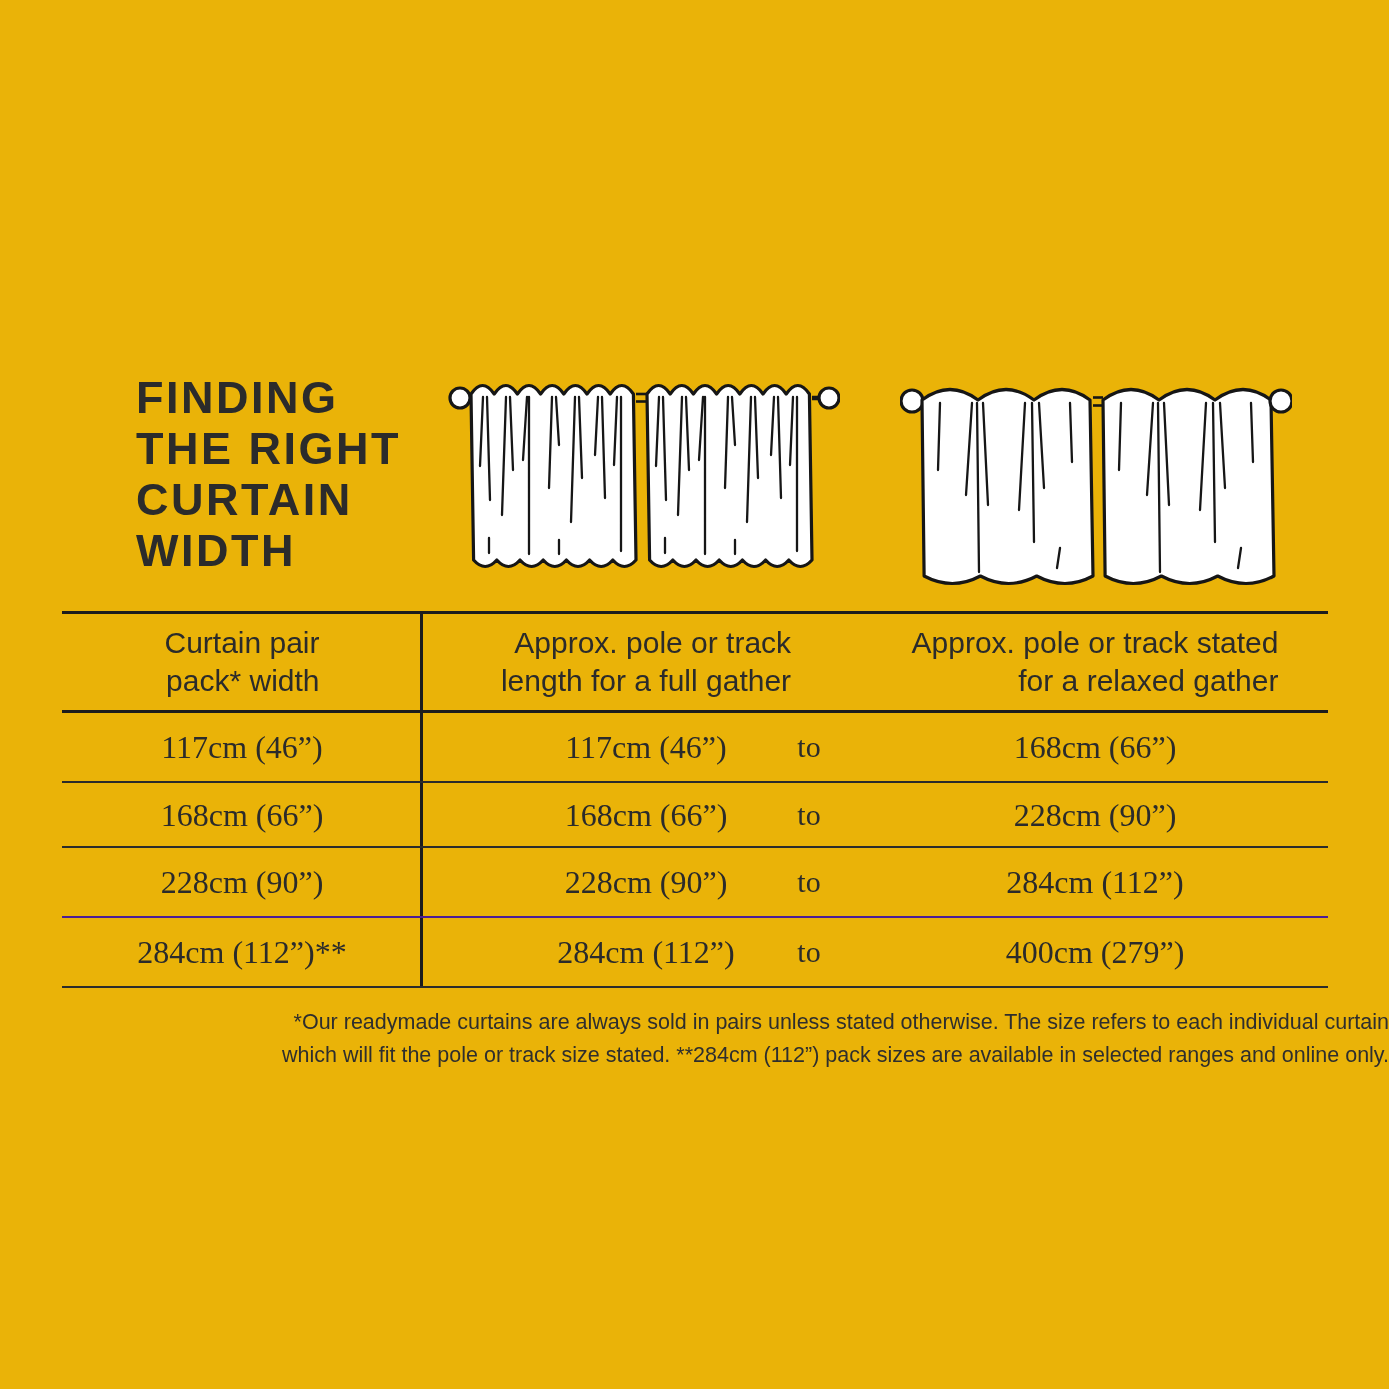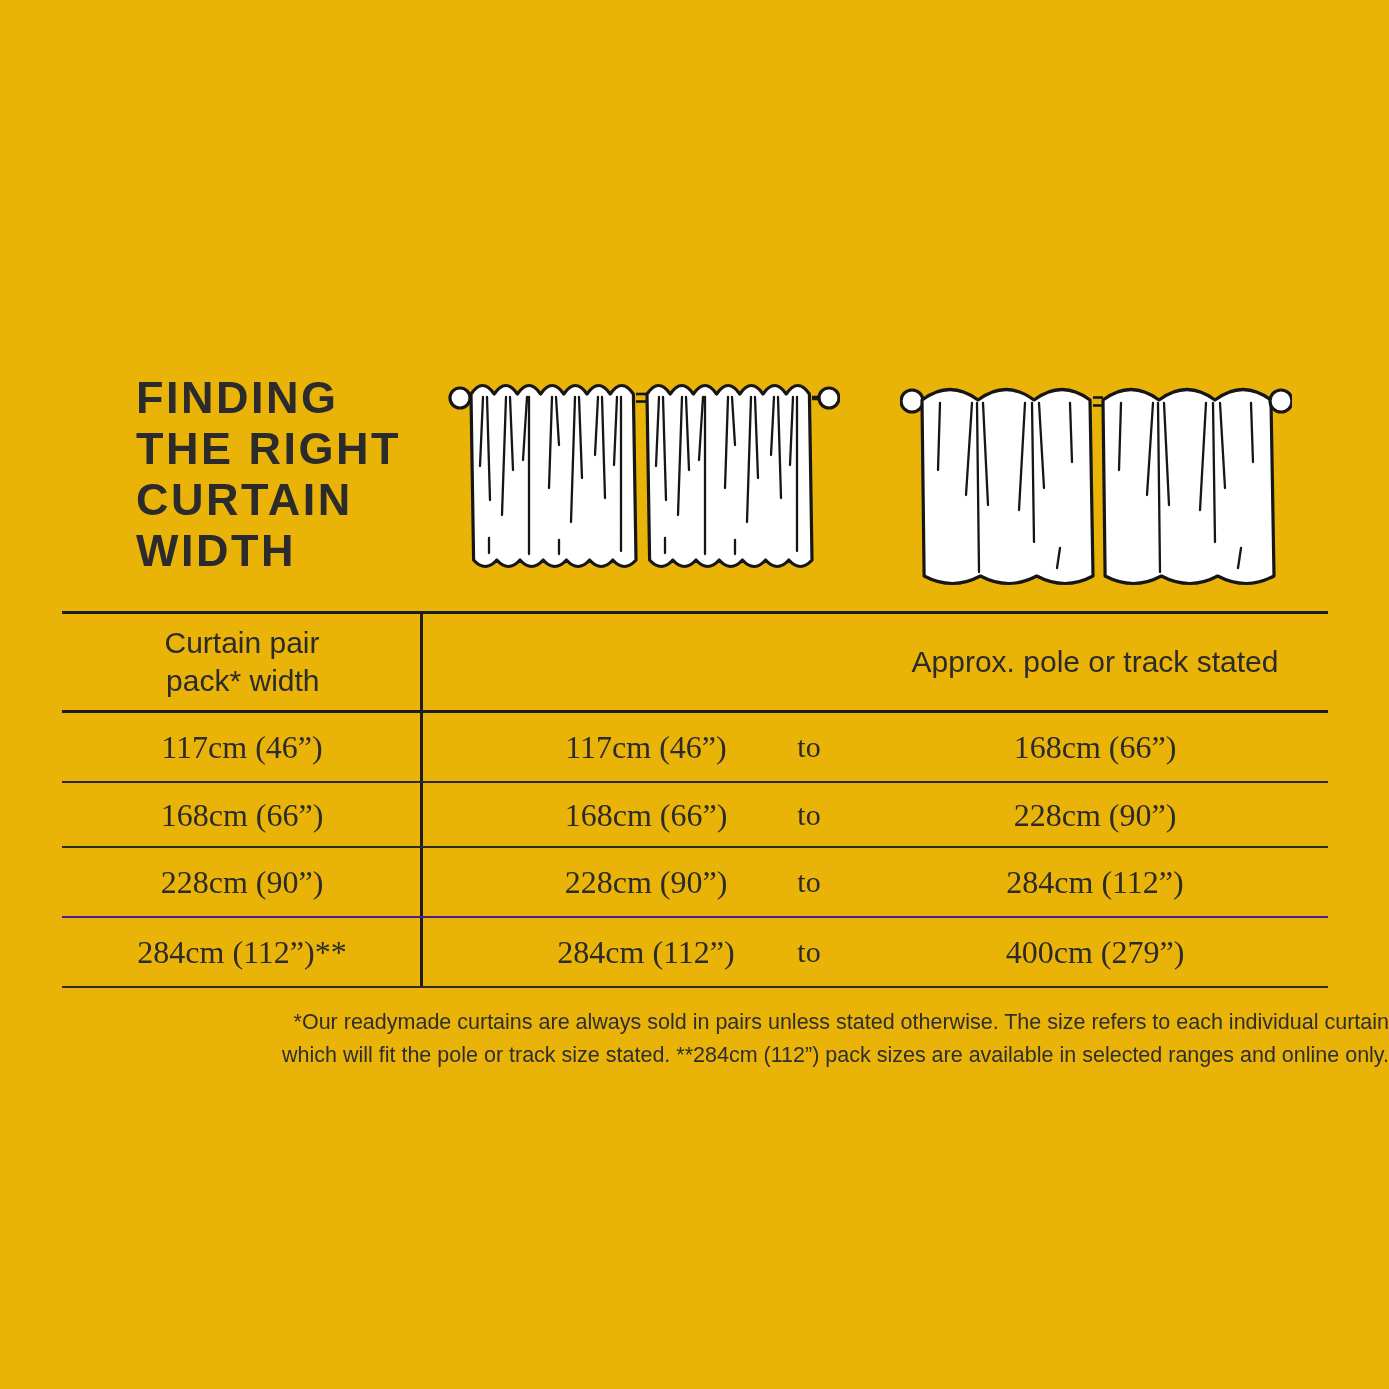--- a/index.html
+++ b/index.html
@@ -100,22 +100,27 @@
   </div>
 
   <div class="size-table">
     <div class="vdiv"></div>
 
     <div class="thead">
       <div class="cc c1">
         <div>Curtain pair</div>
         <div>pack* width</div>
       </div>
+      <div class="cc c2">
+        <div>Approx. pole or track</div>
+        <div>length for a full gather</div>
+      </div>
       <div class="cc c3">
         <div>Approx. pole or track stated</div>
+        <div>for a relaxed gather</div>
       </div>
     </div>
 
     <div class="trow r1">
       <span class="cc c1">117cm (46”)</span>
       <span class="cc c2">117cm (46”)</span>
       <span class="cc cto">to</span>
       <span class="cc c3">168cm (66”)</span>
     </div>
 

